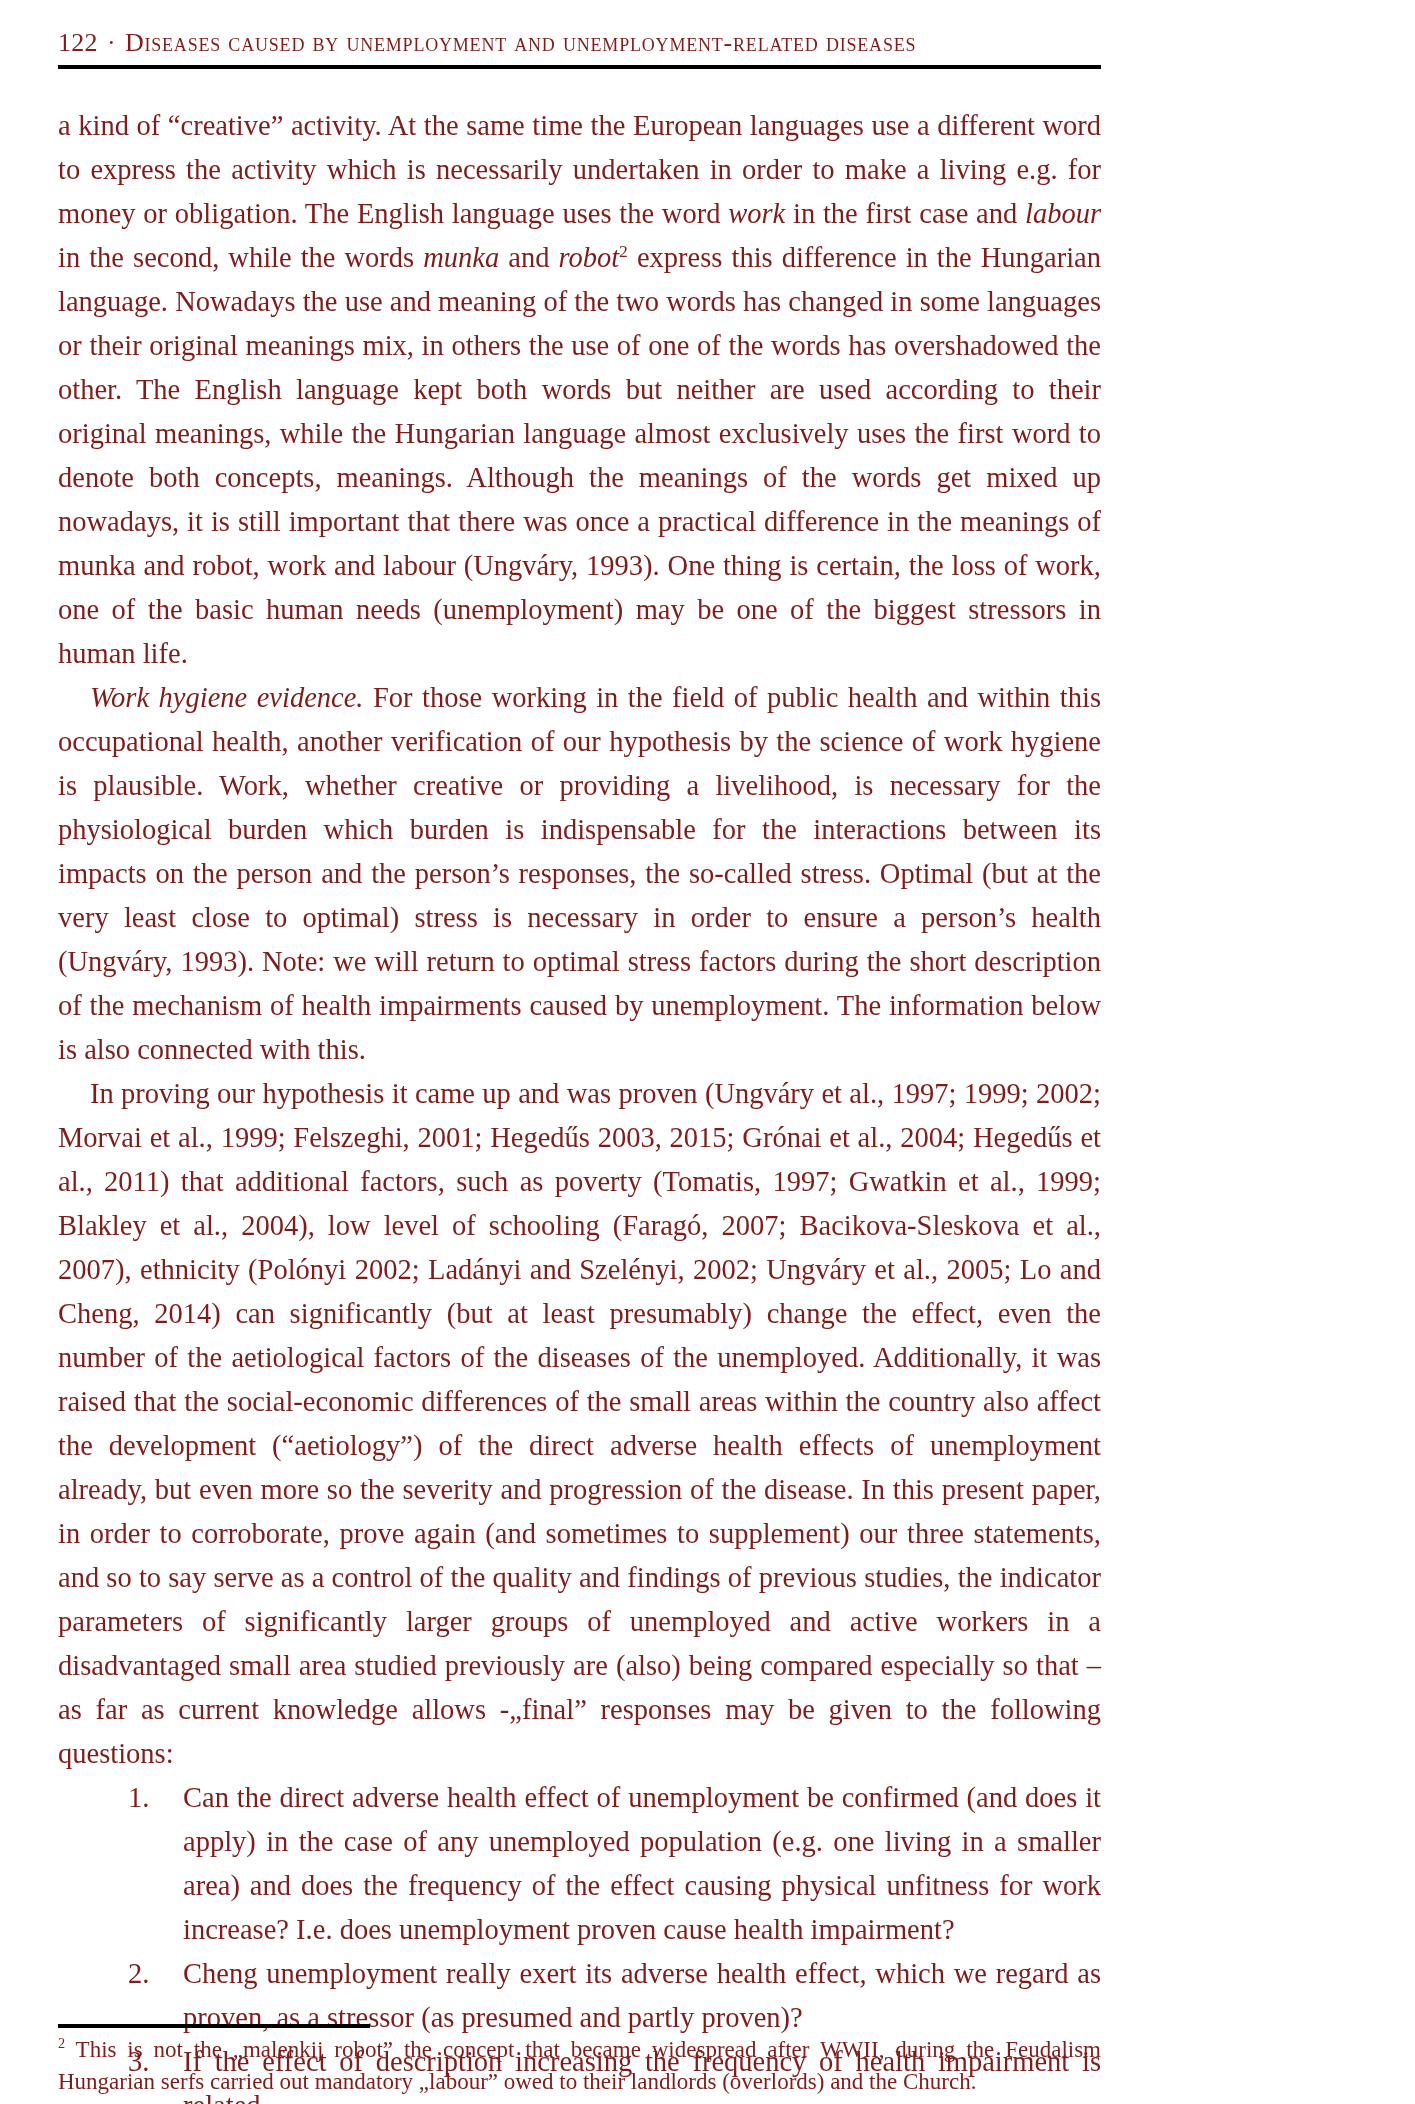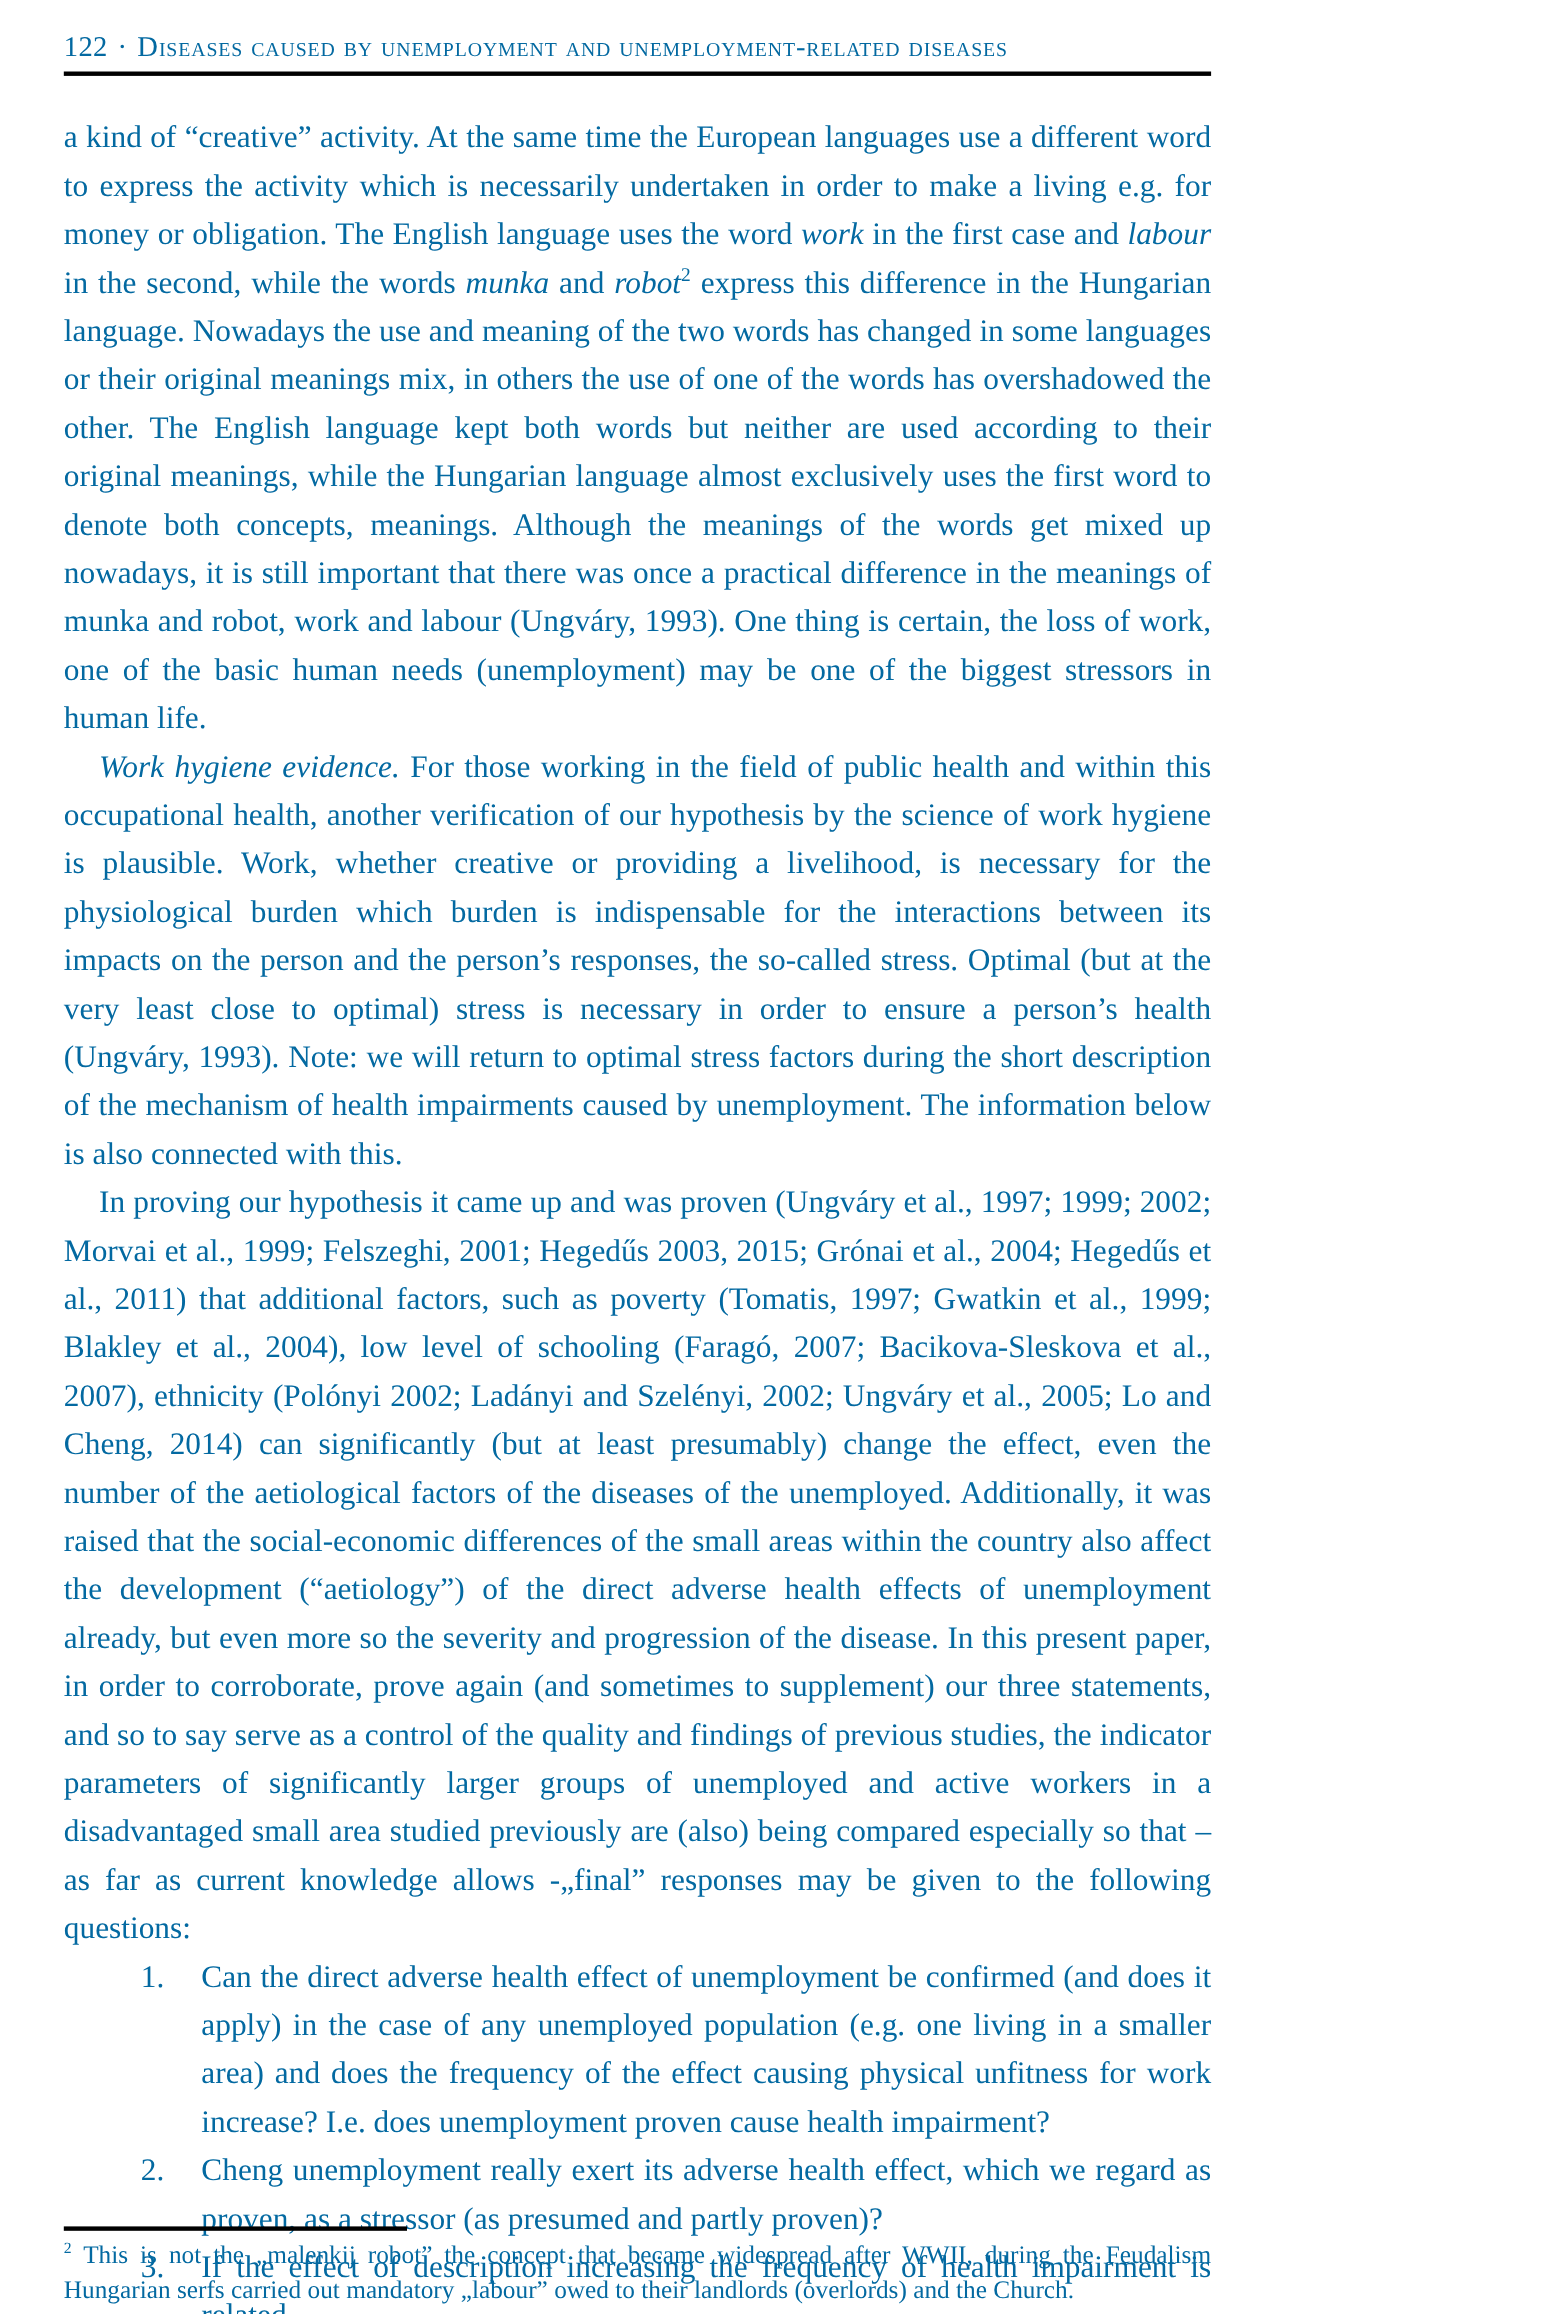--- a/index.html
+++ b/index.html
@@ -1,21 +1,21 @@
 <!DOCTYPE html>
 <html><head>
 <meta charset="utf-8">
 <style>
   html, body { margin: 0; padding: 0; background: #ffffff; }
   .page {
     position: relative;
     width: 1159px;
     height: 2104px;
     background: #ffffff;
-    color: #0369a1;
+    color: #7f1d1d;
     font-family: "Liberation Serif", "DejaVu Serif", serif;
     box-sizing: border-box;
     padding: 28px 58px 0 58px;
     overflow: hidden;
   }
   header.running-head {
     font-size: 26px;
     line-height: 30px;
     white-space: nowrap;
     letter-spacing: 0.3px;

